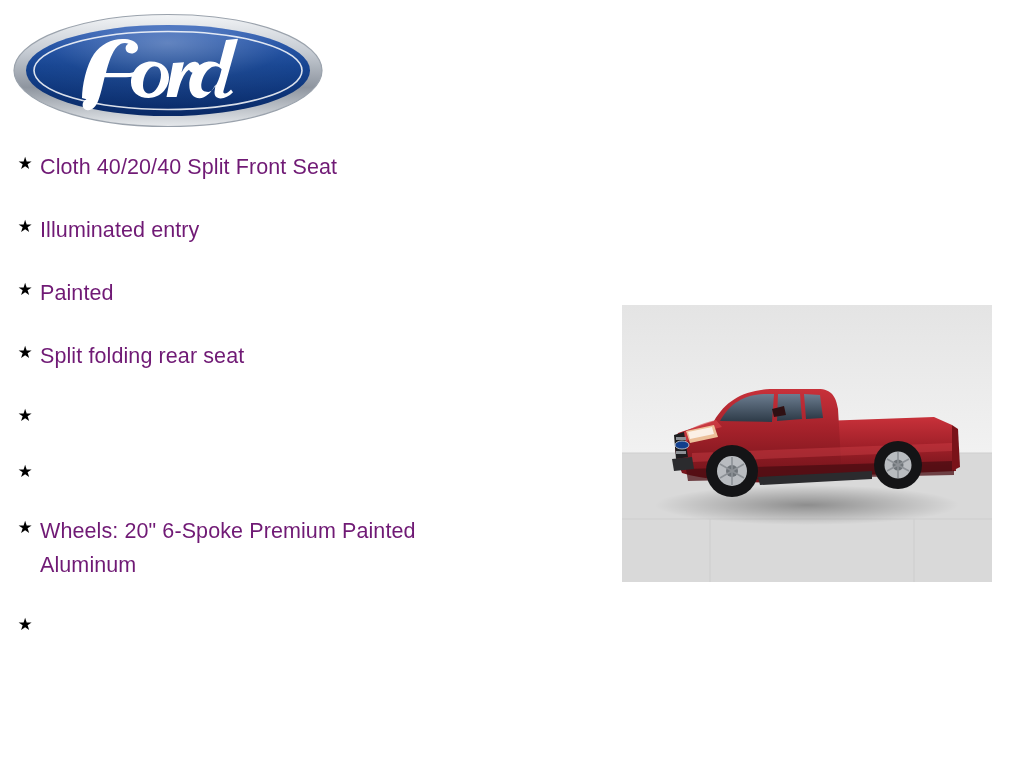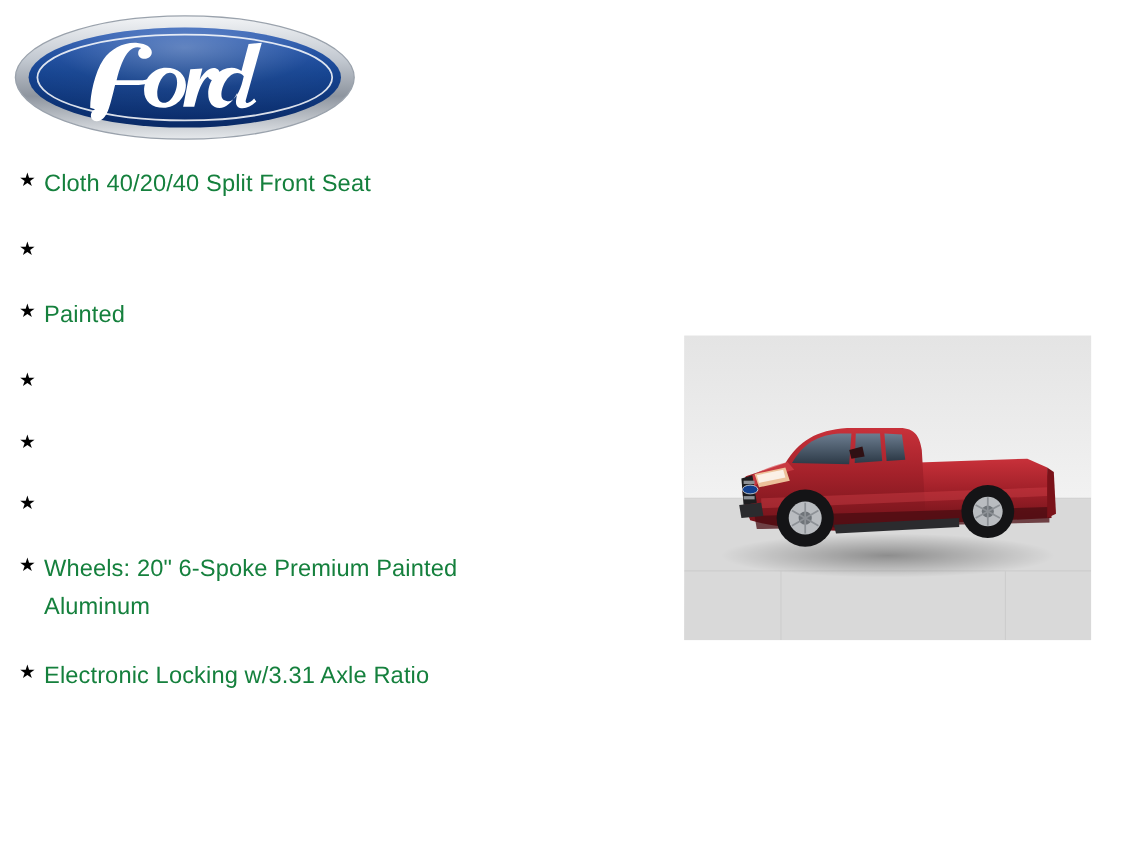--- a/index.html
+++ b/index.html
@@ -46,21 +46,21 @@
     flex: 0 0 30px;
     text-align: center;
     font-size: 17px;
     line-height: 26px;
     color: #000000;
     padding-top: 1px;
   }
   .feature-text {
     font-size: 21.5px;
     line-height: 34px;
-    color: #15803d;
+    color: #701a75;
     letter-spacing: 0.1px;
     max-width: 470px;
   }
 
   
   .vehicle-photo {
     position: absolute;
     left: 622px;
     top: 305px;
     width: 370px;
@@ -134,41 +134,42 @@
   </svg>
 </div>
 
 <ul class="features">
   <li class="feature-item">
     <span class="feature-bullet">★</span>
     <span class="feature-text">Cloth 40/20/40 Split Front Seat</span>
   </li>
   <li class="feature-item">
     <span class="feature-bullet">★</span>
+    <span class="feature-text">Illuminated entry</span>
   </li>
   <li class="feature-item">
     <span class="feature-bullet">★</span>
     <span class="feature-text">Painted</span>
   </li>
   <li class="feature-item">
     <span class="feature-bullet">★</span>
+    <span class="feature-text">Split folding rear seat</span>
   </li>
   <li class="feature-item">
     <span class="feature-bullet">★</span>
   </li>
   <li class="feature-item">
     <span class="feature-bullet">★</span>
   </li>
   <li class="feature-item">
     <span class="feature-bullet">★</span>
     <span class="feature-text">Wheels: 20" 6-Spoke Premium Painted Aluminum</span>
   </li>
   <li class="feature-item">
     <span class="feature-bullet">★</span>
-    <span class="feature-text">Electronic Locking w/3.31 Axle Ratio</span>
   </li>
 </ul>
 
 <div class="vehicle-photo">
   <svg class="photo-svg" viewBox="0 0 370 277" xmlns="http://www.w3.org/2000/svg">
     <defs>
       <linearGradient id="bgGrad" x1="0" y1="0" x2="0" y2="1">
         <stop offset="0%" stop-color="#e4e4e4"></stop>
         <stop offset="55%" stop-color="#f2f2f2"></stop>
         <stop offset="100%" stop-color="#d8d8d8"></stop>

